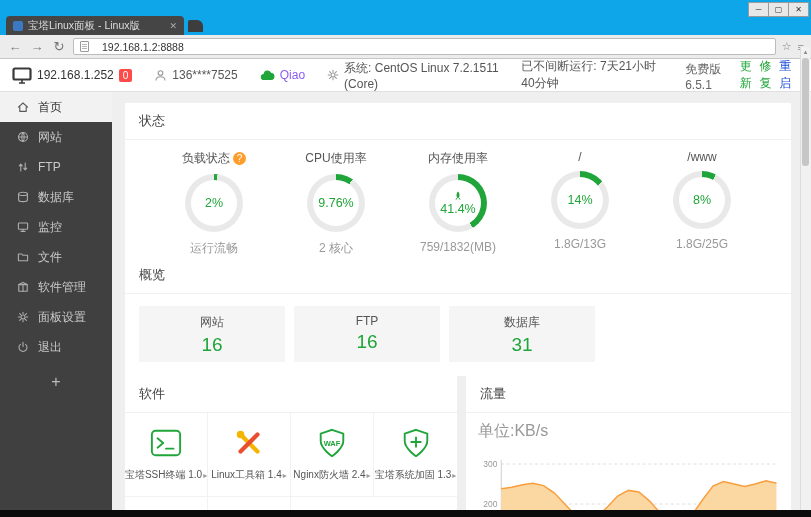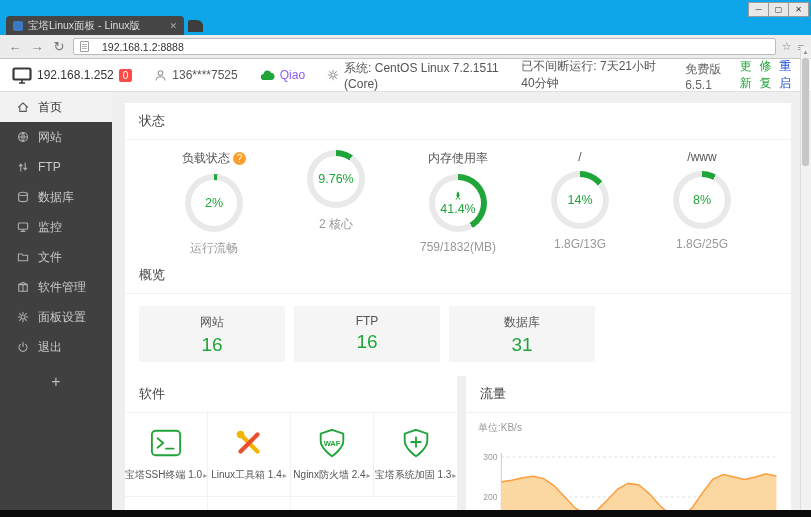--- a/index.html
+++ b/index.html
@@ -66,21 +66,21 @@
 
   
   .bottom-row{display:flex;gap:9px;height:230px}
   .software-card{width:332px;flex-shrink:0;margin-bottom:0}
   .traffic-card{flex:1;margin-bottom:0}
   .sw-grid{display:flex;flex-wrap:wrap}
   .sw-tile{width:25%;height:84px;border-right:1px solid #f2f2f2;border-bottom:1px solid #f2f2f2;display:flex;flex-direction:column;align-items:center;justify-content:center;gap:8px;cursor:pointer}
   .sw-tile:nth-child(4n){border-right:none}
   .sw-label{font-size:10px;color:#555;white-space:nowrap}
   .sw-arrow{font-size:8px;color:#999;margin-left:1px}
-  .unit-label{font-size:10px;color:#999;padding:8px 4px 2px 12px}
+  .unit-label{font-size:16px;color:#999;padding:8px 4px 2px 12px}
   .traffic-chart{display:block;width:calc(100% - 14px);height:150px;margin-left:7px}
   .grid-line{stroke:#ddd;stroke-width:1;stroke-dasharray:3 3}
   .axis-line{stroke:#ccc;stroke-width:1}
   .tick{font-size:9px;fill:#999}
 
   
   .vscroll{position:absolute;top:47px;right:1px;bottom:7px;width:10px;background:#f1f1f1;border-left:1px solid #dcdcdc;z-index:40}
   .vscroll .arr{display:block;text-align:center;color:#8a8a8a;font-size:7px;line-height:9px;cursor:pointer}
   .vthumb{position:absolute;top:11px;left:1px;width:7px;height:108px;background:#c6c6c6;border-radius:3px;cursor:pointer}
   .bottom-edge{position:absolute;left:0;right:0;bottom:0;height:7px;background:#0b0b0b;z-index:50}
@@ -227,20 +227,21 @@
         <div class="gauge">
           <div class="gauge-label"><span>负载状态</span><span class="help-badge">?</span></div>
           <div class="donut" style="background: conic-gradient(rgb(32, 165, 58) 7.2deg, rgb(233, 233, 233) 0deg);">
             <div class="donut-inner">
                 <span class="gauge-value">2%</span>
               </div>
           </div>
           <div class="gauge-sub">运行流畅</div>
         </div>
         <div class="gauge">
+          <div class="gauge-label">CPU使用率</div>
           <div class="donut" style="background: conic-gradient(rgb(32, 165, 58) 35.136deg, rgb(233, 233, 233) 0deg);">
             <div class="donut-inner">
                 <span class="gauge-value">9.76%</span>
               </div>
           </div>
           <div class="gauge-sub">2 核心</div>
         </div>
         <div class="gauge">
           <div class="gauge-label">内存使用率</div>
           <div class="donut" style="background: conic-gradient(rgb(32, 165, 58) 149.04deg, rgb(233, 233, 233) 0deg);">

